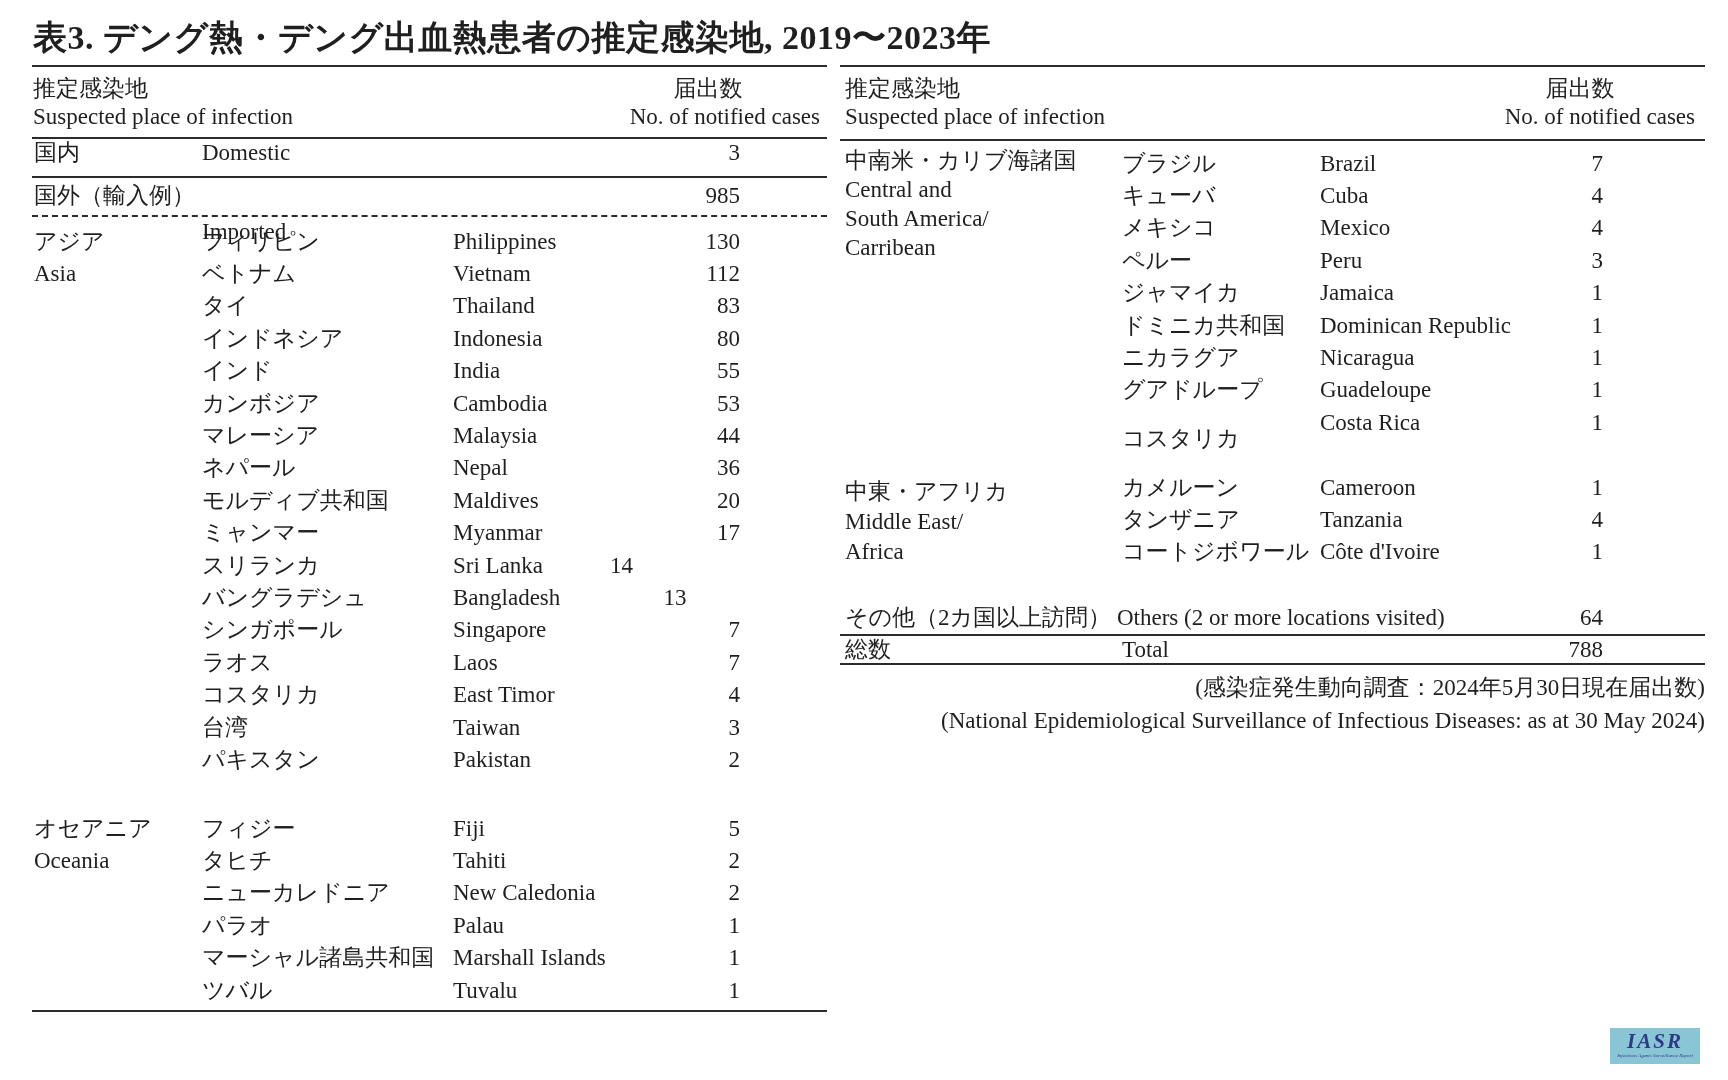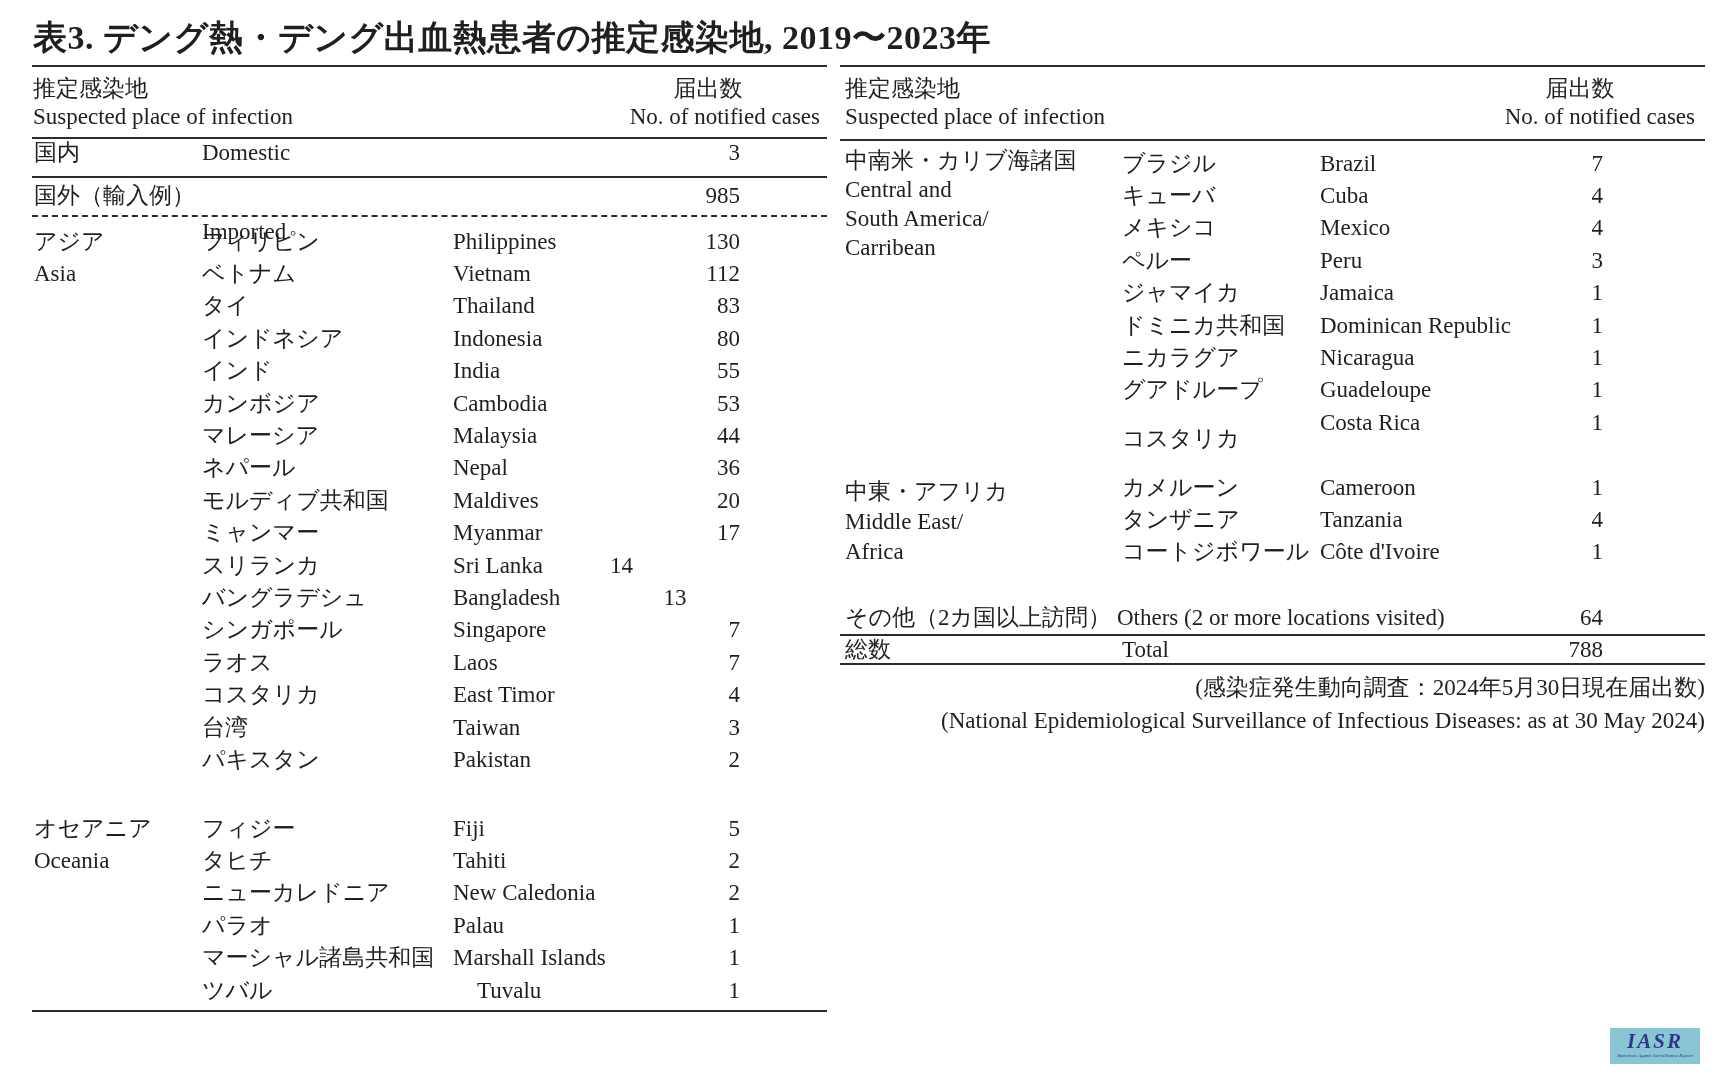--- a/index.html
+++ b/index.html
@@ -131,21 +131,21 @@
     <div class="cell" style="left: 202px; top: 876px;">ニューカレドニア</div>
     <div class="cell" style="left: 453px; top: 876px;">New Caledonia</div>
     <div class="cell" style="left: 610px; top: 876px; width: 130px; text-align: right;">2</div>
     <div class="cell" style="left: 202px; top: 909px;">パラオ</div>
     <div class="cell" style="left: 453px; top: 909px;">Palau</div>
     <div class="cell" style="left: 610px; top: 909px; width: 130px; text-align: right;">1</div>
     <div class="cell" style="left: 202px; top: 941px;">マーシャル諸島共和国</div>
     <div class="cell" style="left: 453px; top: 941px;">Marshall Islands</div>
     <div class="cell" style="left: 610px; top: 941px; width: 130px; text-align: right;">1</div>
     <div class="cell" style="left: 202px; top: 974px;">ツバル</div>
-    <div class="cell" style="left: 453px; top: 974px; margin-left: 24px;">Tuvalu</div>
+    <div class="cell" style="left: 453px; top: 974px;">Tuvalu</div>
     <div class="cell" style="left: 610px; top: 974px; width: 130px; text-align: right;">1</div>
     <div class="cell" style="left: 845px; top: 144px;">中南米・カリブ海諸国</div>
     <div class="cell" style="left: 845px; top: 173px;">Central and</div>
     <div class="cell" style="left: 845px; top: 202px;">South America/</div>
     <div class="cell" style="left: 845px; top: 231px;">Carribean</div>
     <div class="cell" style="left: 1122px; top: 147px;">ブラジル</div>
     <div class="cell" style="left: 1320px; top: 147px;">Brazil</div>
     <div class="cell" style="left: 1473px; top: 147px; width: 130px; text-align: right;">7</div>
     <div class="cell" style="left: 1122px; top: 179px;">キューバ</div>
     <div class="cell" style="left: 1320px; top: 179px;">Cuba</div>

